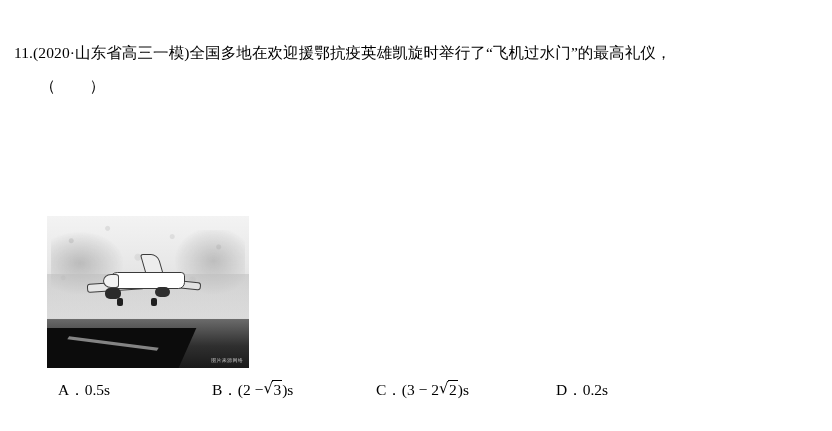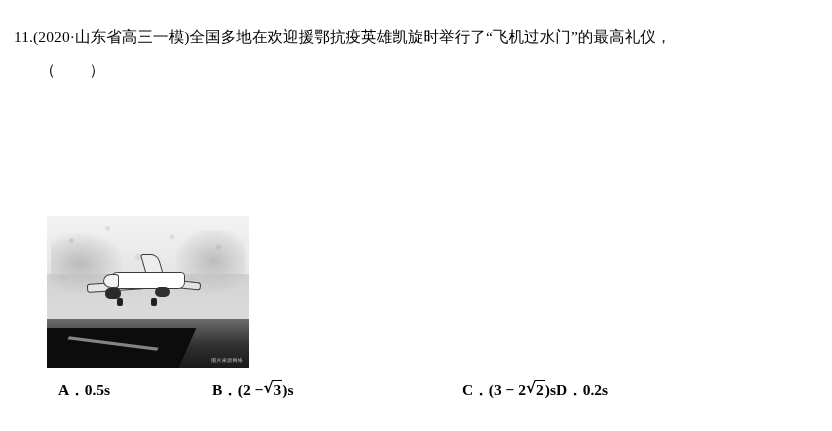--- a/index.html
+++ b/index.html
@@ -13,21 +13,21 @@
     font-family: "Liberation Serif", "DejaVu Serif", serif;
     color: #000000;
     overflow: hidden;
     position: relative;
   }
   .page {
     position: relative;
     width: 832px;
     height: 431px;
     box-sizing: border-box;
-    padding: 20px 18px 0 14px;
+    padding: 36px 18px 0 14px;
   }
   .qline {
     font-size: 15.5px;
     line-height: 33px;
     white-space: nowrap;
     letter-spacing: 0.1px;
   }
   .qline.indent {
     padding-left: 26px;
   }
@@ -249,28 +249,27 @@
   .options {
     position: absolute;
     left: 58px;
     top: 380px;
     width: 740px;
     font-size: 15.5px;
     white-space: nowrap;
   }
   .opt {
     display: inline-block;
-    font-weight: bold;
   }
   .opt .lab {
     font-family: "Liberation Serif", serif;
   }
   .opt-a { width: 154px; }
   .opt-b { width: 164px; }
-  .opt-c { width: 180px; text-align: right; }
+  .opt-c { width: 180px; }
   .opt-d { width: 120px; }
 </style>
 </head>
 <body>
 
 <div class="page">
 
   <div class="qline">
     <span class="num">11.</span><span>(2020·山东省高三一模)</span><span>全国多地在欢迎援鄂抗疫英雄凯旋时举行了“飞机过水门”的最高礼仪，</span>
   </div>

